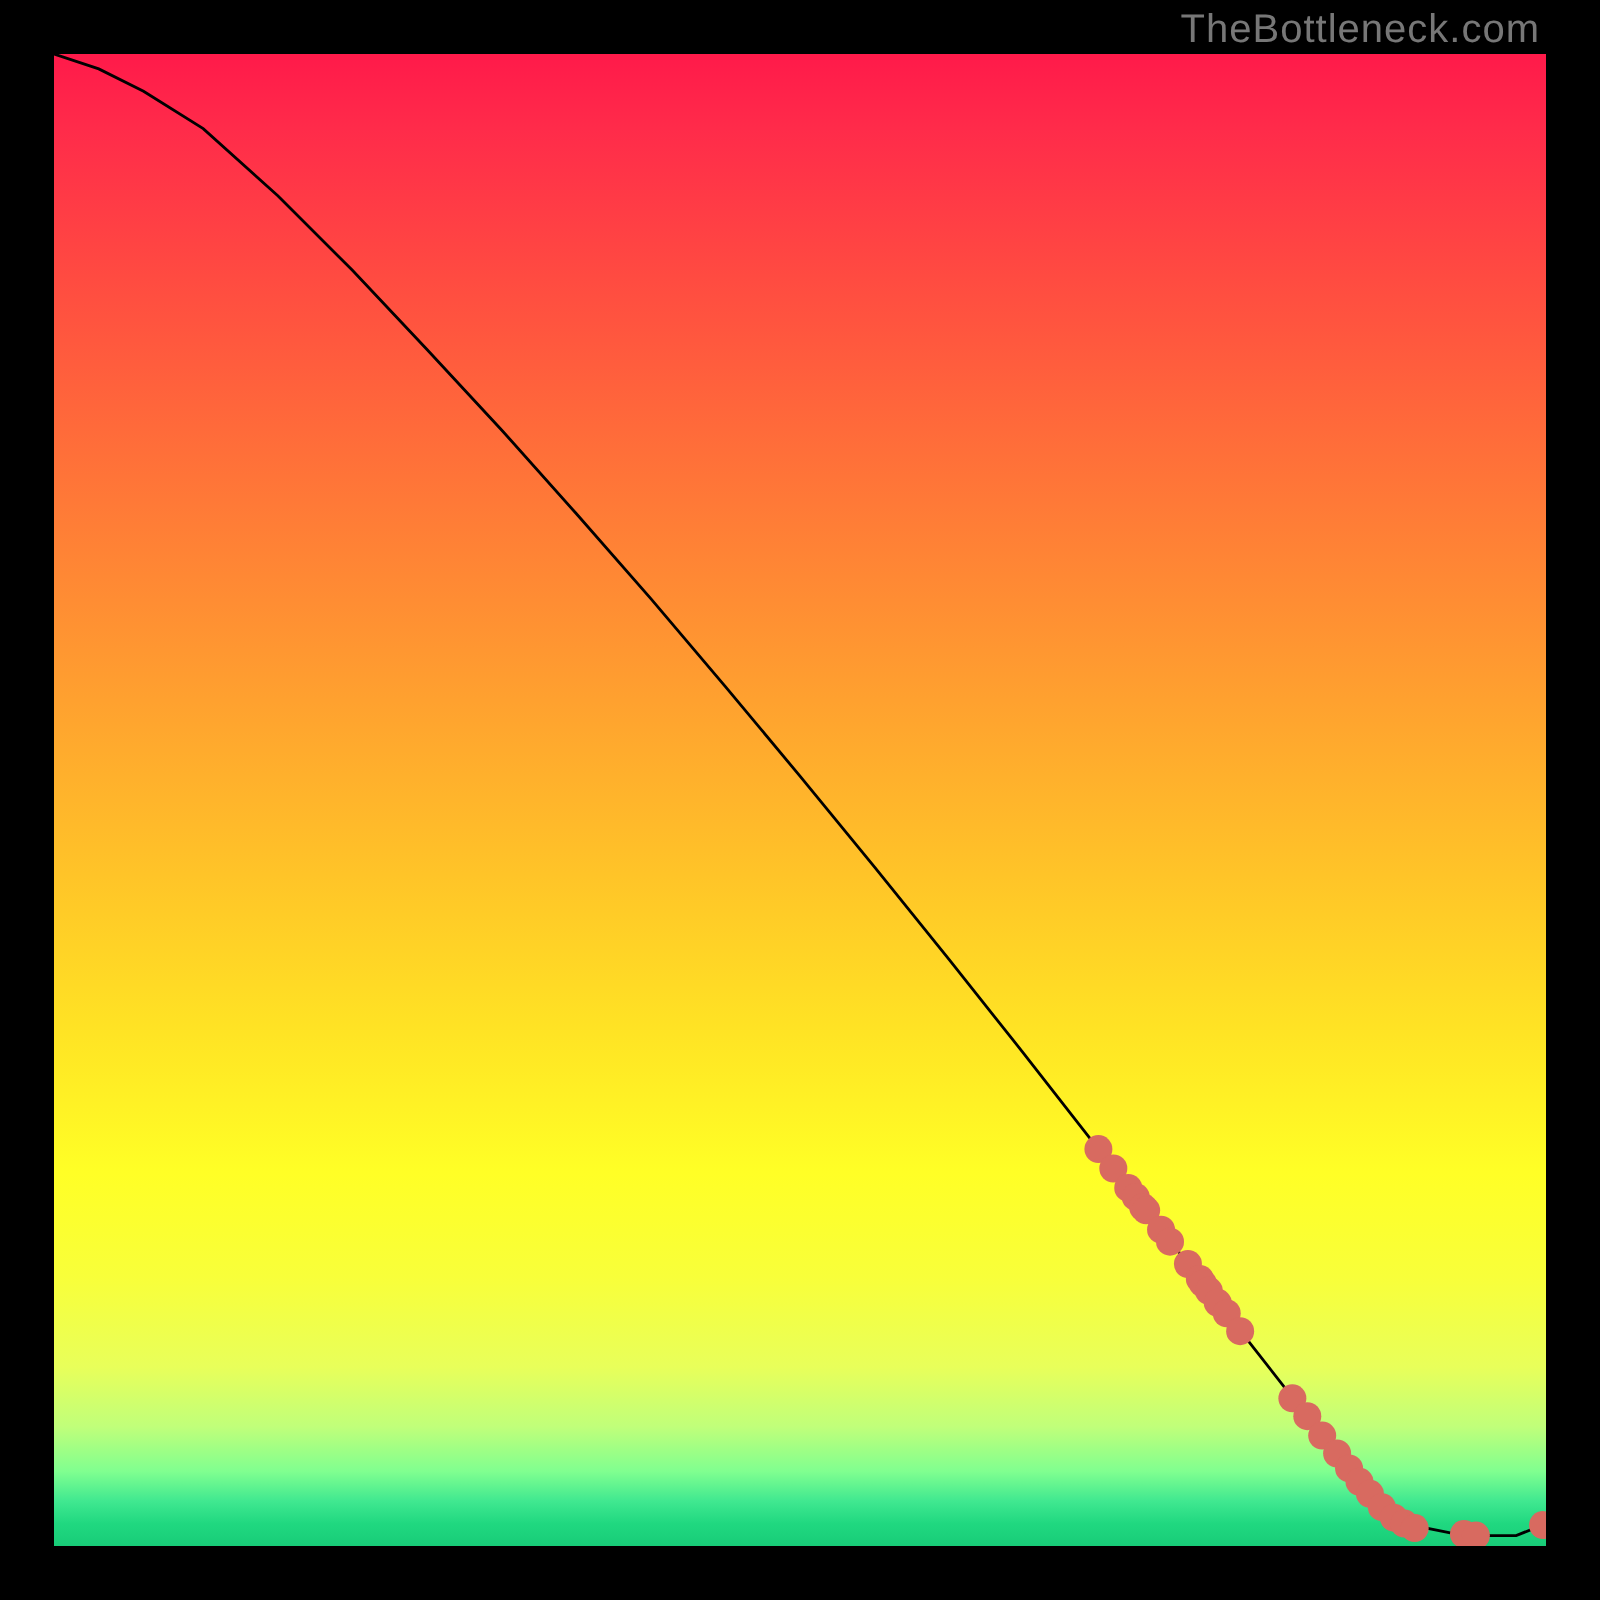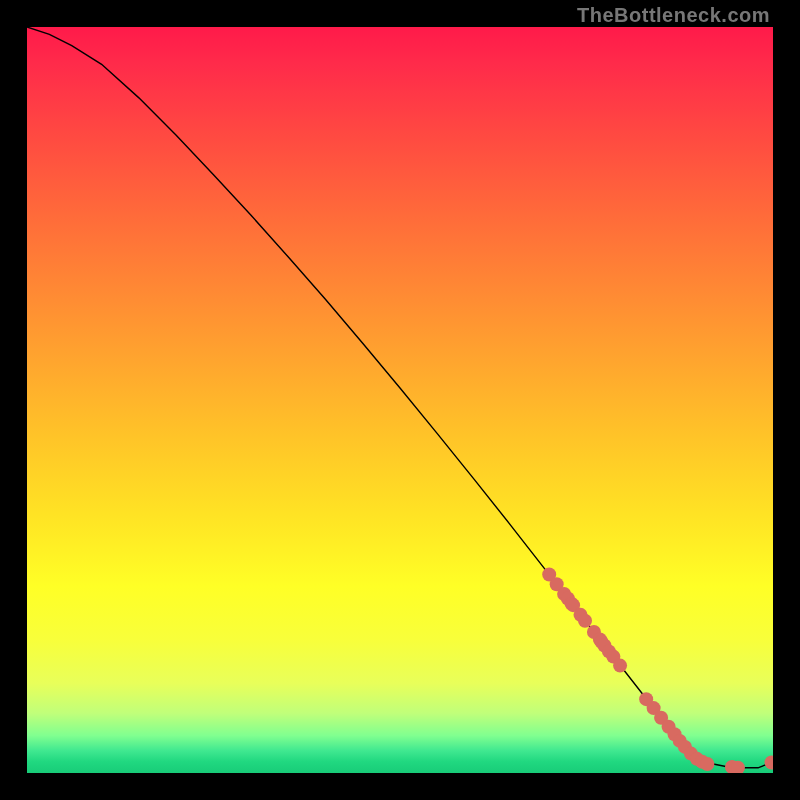--- a/index.html
+++ b/index.html
@@ -50,21 +50,21 @@
       #20d880 98.5%,
       #18cc78 100%
     );
   }
   .watermark {
     position: absolute;
     top: 4px;
     right: 30px;
     color: #777;
     font-size: 20px;
-    font-weight: 700;
+    font-weight: 400;
     letter-spacing: 0.5px;
     z-index: 10;
   }
   svg.curve {
     position: absolute;
     left: 0;
     top: 0;
     width: 100%;
     height: 100%;
     pointer-events: none;

